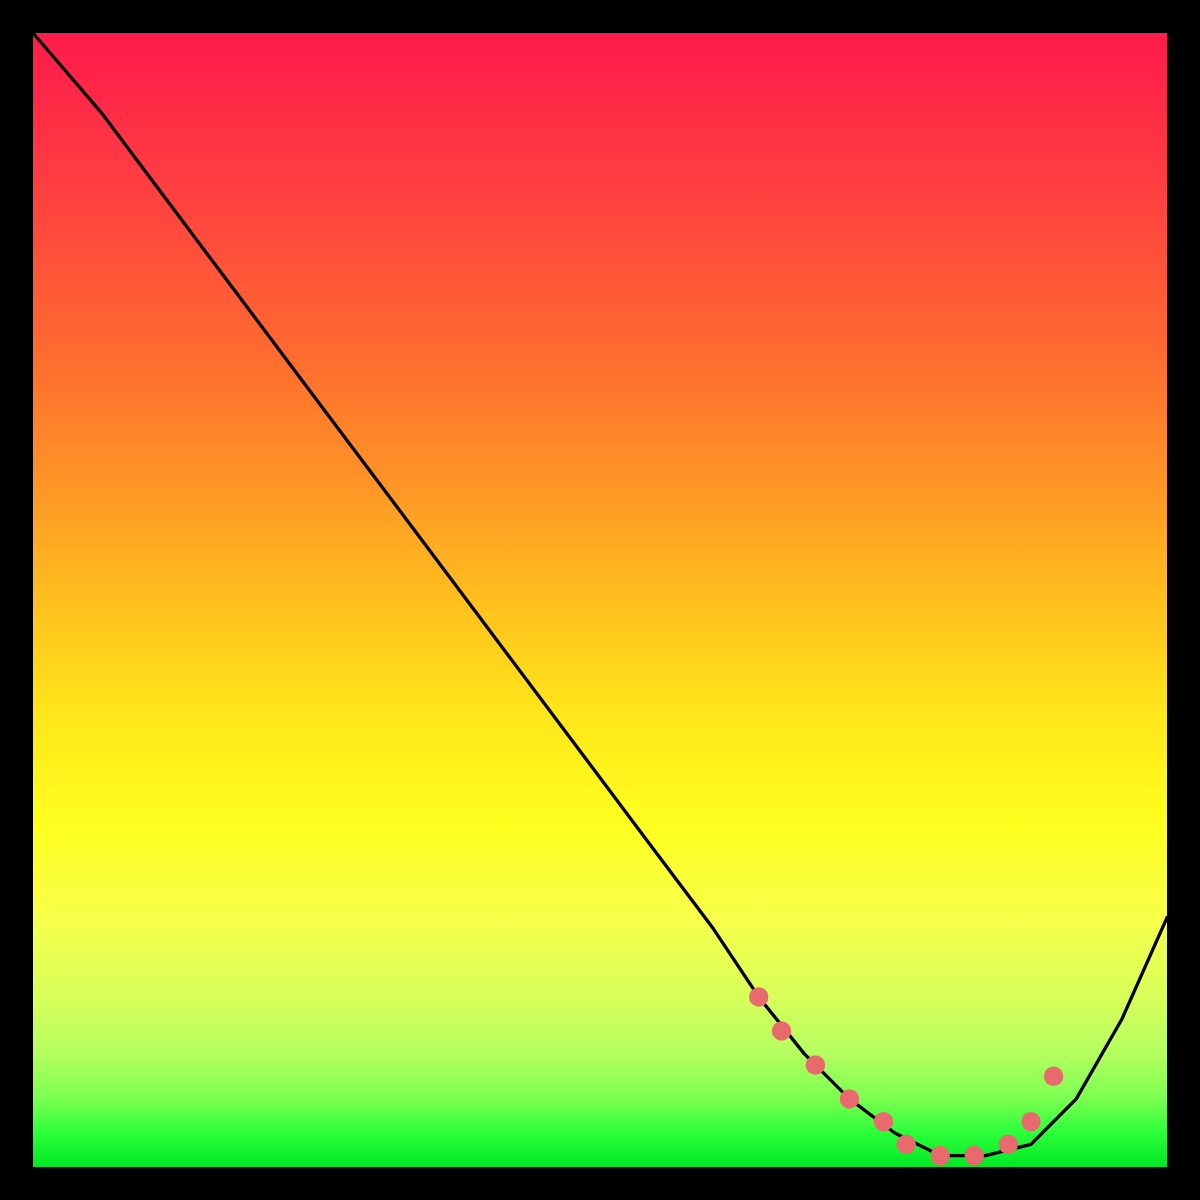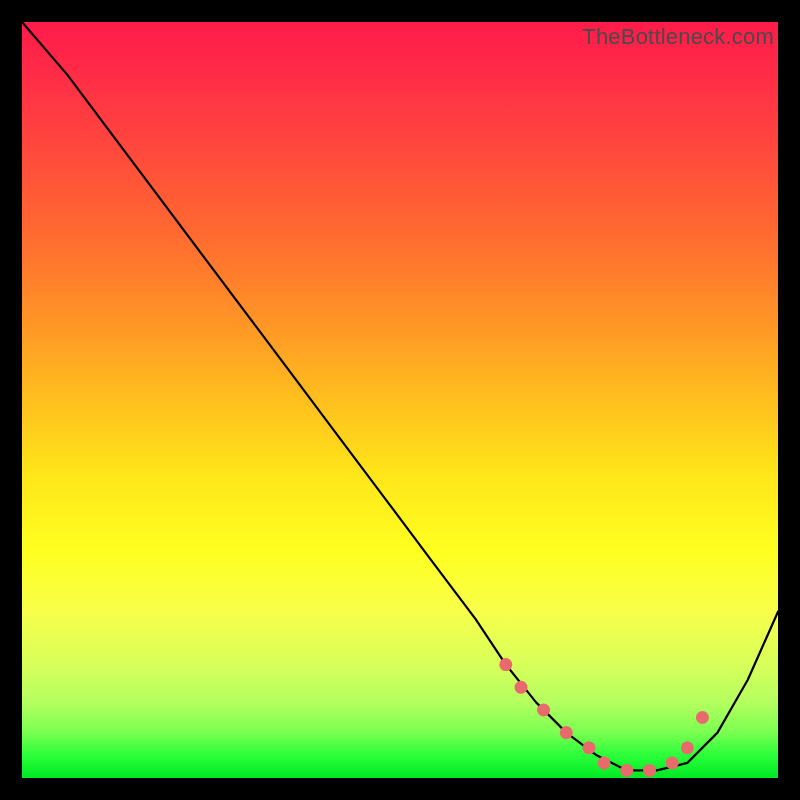--- a/index.html
+++ b/index.html
@@ -68,21 +68,20 @@
   .dot {
     fill: #e86a6d;
     stroke: none;
   }
 </style>
 </head>
 <body>
 
 <div class="outer">
   <div class="plot-area">
-    <span class="watermark">TheBottleneck.com</span>
     <svg class="curve" viewBox="0 0 756 756" preserveAspectRatio="none">
       <path id="curve-path" class="curve-path" d="M0.0 0.0 L45.4 52.9 L90.7 113.4 L136.1 173.9 L181.4 234.4 L226.8 294.8 L272.2 355.3 L317.5 415.8 L362.9 476.3 L408.2 536.8 L453.6 597.2 L483.8 642.6 L514.1 680.4 L544.3 710.6 L574.6 733.3 L604.8 748.4 L635.0 748.4 L665.3 740.9 L695.5 710.6 L725.8 657.7 L756.0 589.7"></path>
       <g id="dots">
           <circle cx="483.8" cy="642.6" r="6.5" class="dot"></circle>
           <circle cx="499.0" cy="665.3" r="6.5" class="dot"></circle>
           <circle cx="521.6" cy="688.0" r="6.5" class="dot"></circle>
           <circle cx="544.3" cy="710.6" r="6.5" class="dot"></circle>
           <circle cx="567.0" cy="725.8" r="6.5" class="dot"></circle>
           <circle cx="582.1" cy="740.9" r="6.5" class="dot"></circle>
           <circle cx="604.8" cy="748.4" r="6.5" class="dot"></circle>

